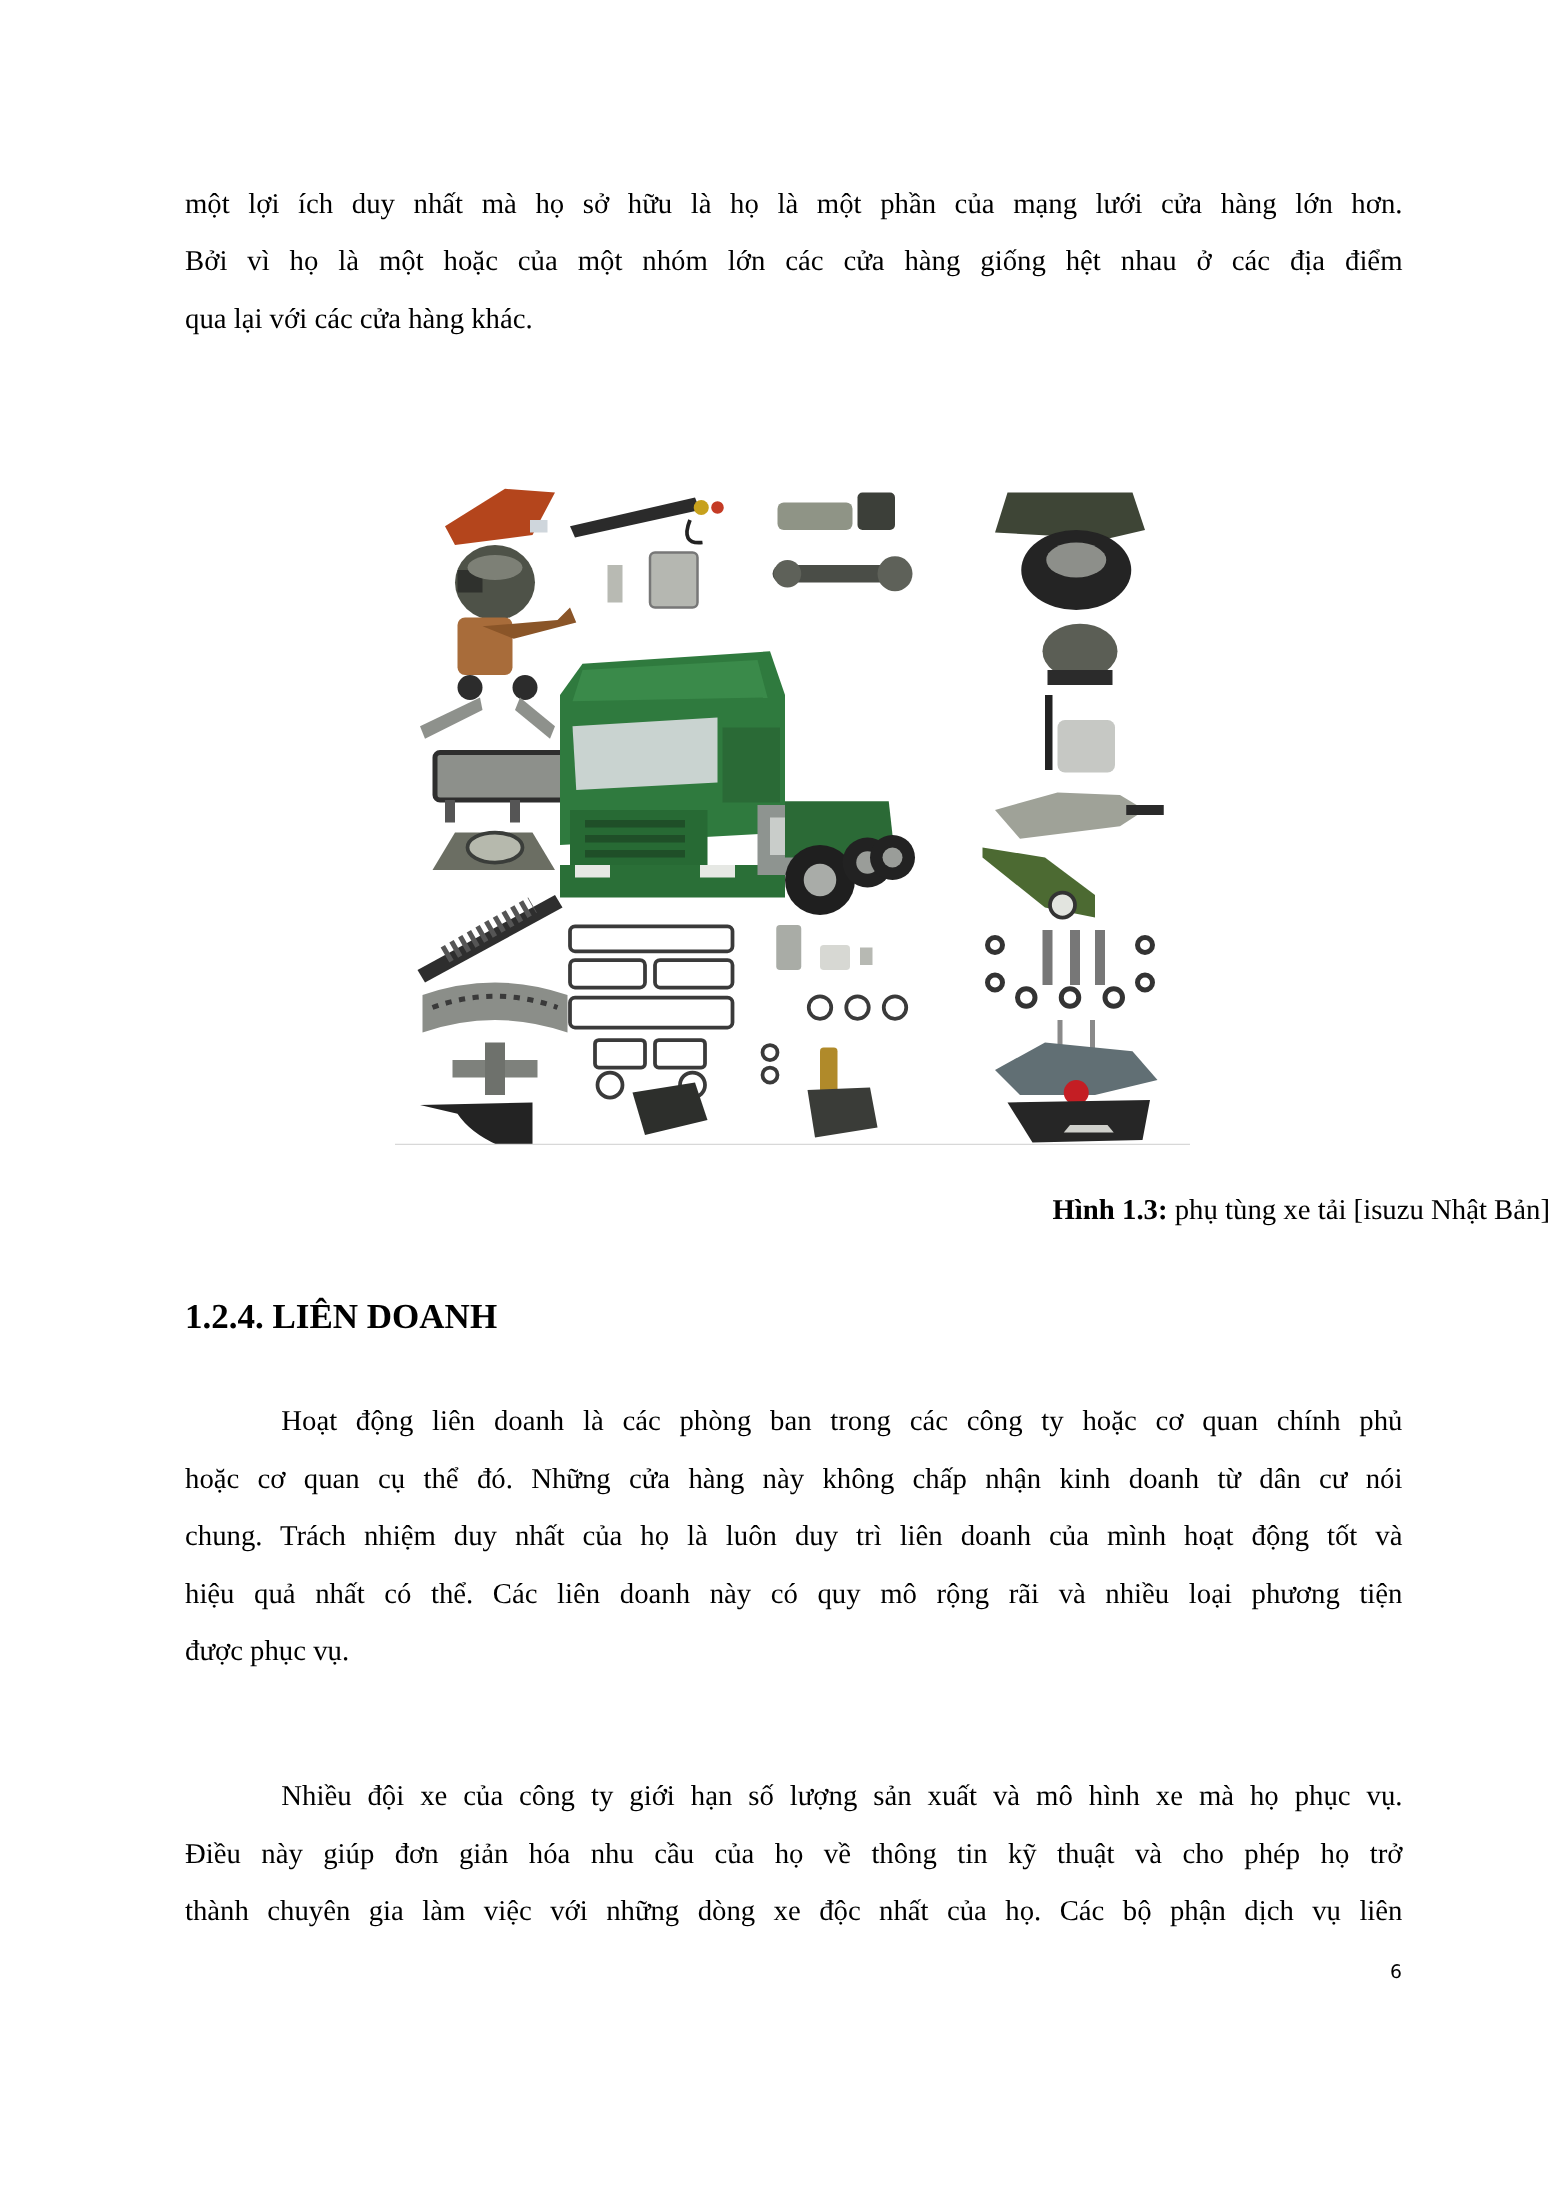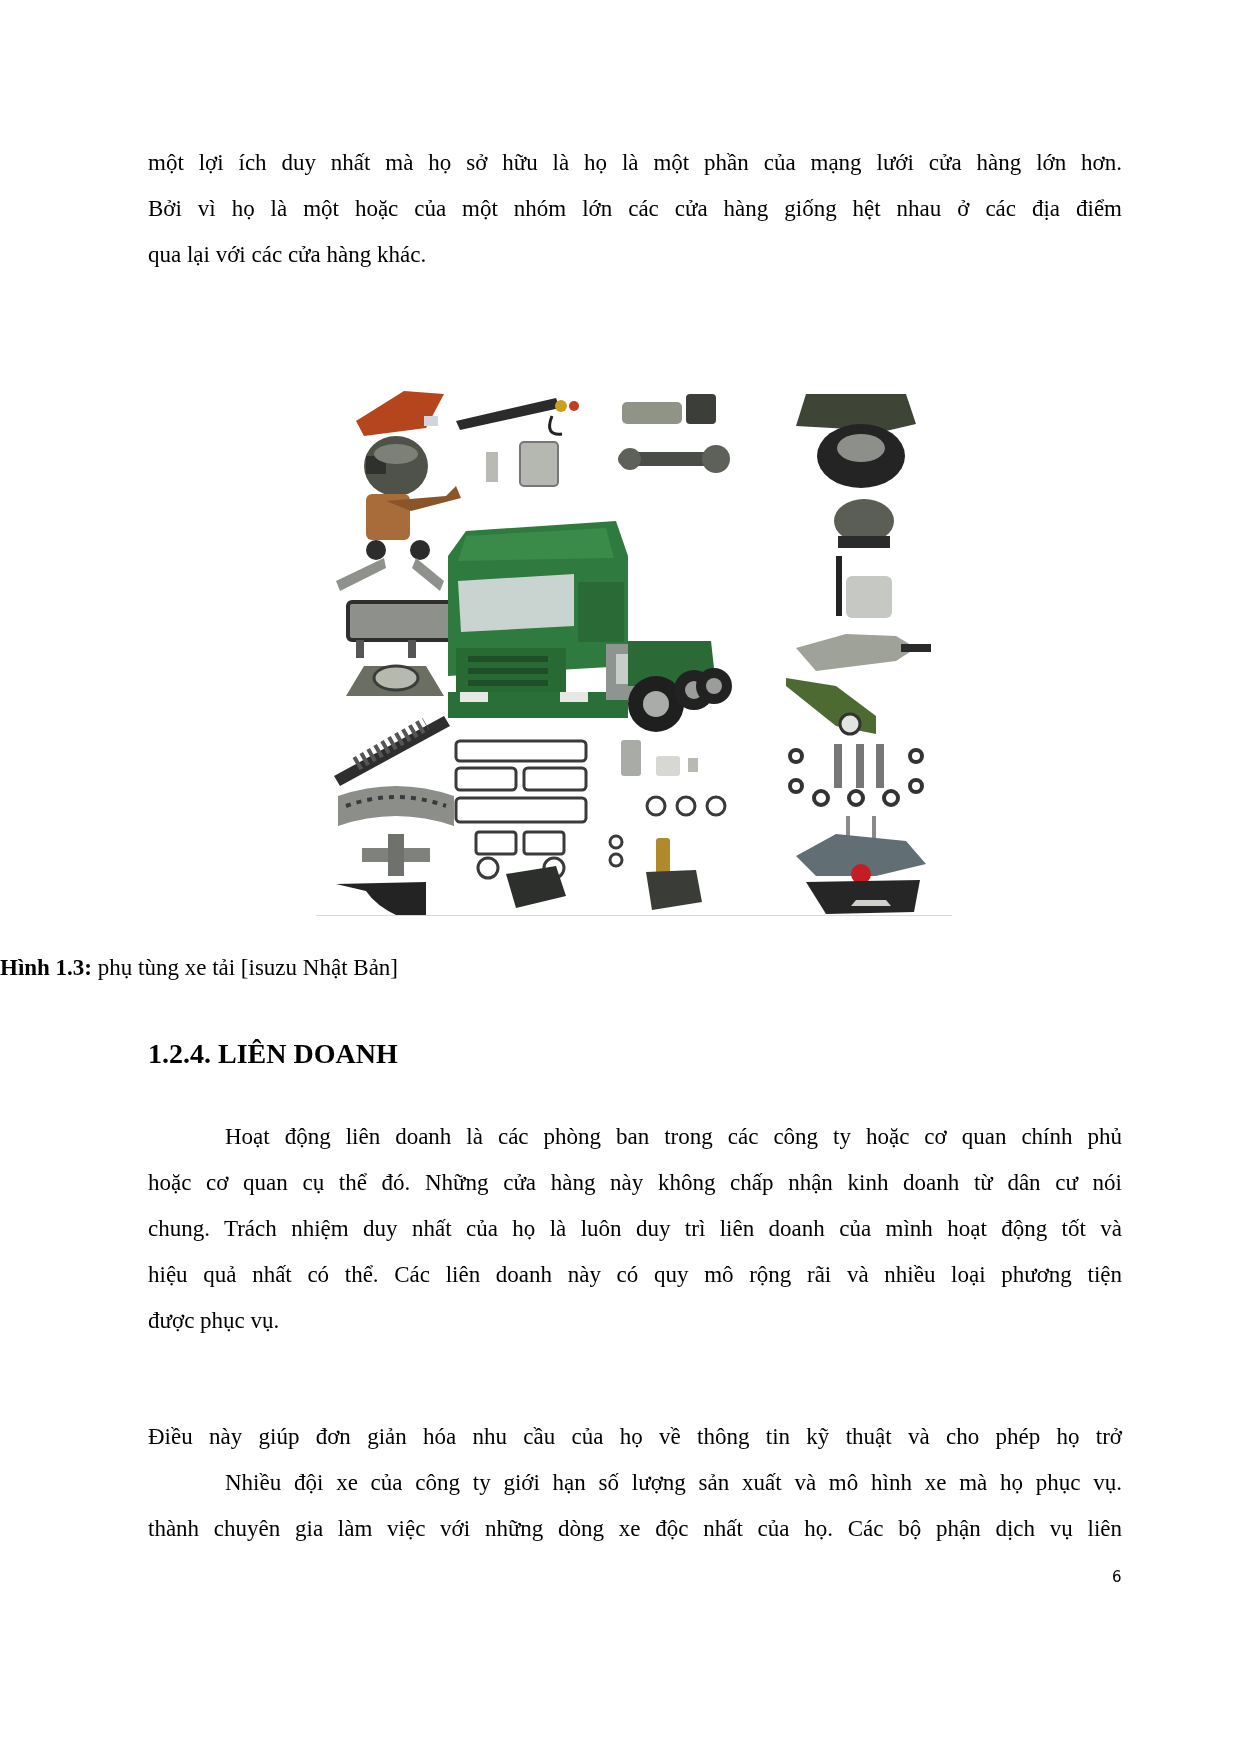--- a/index.html
+++ b/index.html
@@ -7,21 +7,21 @@
            font-family: "Liberation Serif", "DejaVu Serif", serif; color: #000; }
     .page { position: absolute; left: 0; top: 0; width: 1240px; height: 1231px; background: #fff; }
     .para { position: absolute; left: 148px; width: 974px; font-size: 23px; line-height: 46px;
             text-align: justify; margin: 0; }
     .para .line { display: block; text-align: justify; text-align-last: justify; white-space: nowrap; height: 46px; }
     .para .line.last { text-align-last: left; }
     .para .line.indent { padding-left: 77px; }
     #p1 { top: 140px; }
     .figure { position: absolute; left: 316px; top: 386px; width: 636px; height: 530px; }
     .fig-base { position: absolute; left: 0; bottom: 0; width: 636px; height: 1px; background: #d8d8d8; }
-    .caption { position: absolute; top: 955px; left: 0; width: 1240px; text-align: left; font-size: 23px; }
+    .caption { position: absolute; top: 955px; left: 0; width: 1240px; text-align: right; font-size: 23px; }
     .caption b { font-weight: bold; }
     .heading { position: absolute; left: 148px; top: 1038px; font-size: 28px; font-weight: bold; }
     #p2 { top: 1114px; }
     #p3 { top: 1414px; }
     .page-num { position: absolute; left: 1112px; top: 1568px; font-family: "DejaVu Sans", sans-serif; font-size: 15px; }
   </style>
 </head>
 <body>
 
 <div class="page">
@@ -164,19 +164,19 @@
 
   <div class="para" id="p2">
     <span class="line indent">Hoạt động liên doanh là các phòng ban trong các công ty hoặc cơ quan chính phủ</span>
     <span class="line">hoặc cơ quan cụ thể đó. Những cửa hàng này không chấp nhận kinh doanh từ dân cư nói</span>
     <span class="line">chung. Trách nhiệm duy nhất của họ là luôn duy trì liên doanh của mình hoạt động tốt và</span>
     <span class="line">hiệu quả nhất có thể. Các liên doanh này có quy mô rộng rãi và nhiều loại phương tiện</span>
     <span class="line last">được phục vụ.</span>
   </div>
 
   <div class="para" id="p3">
+    <span class="line indent">Nhiều đội xe của công ty giới hạn số lượng sản xuất và mô hình xe mà họ phục vụ.</span>
     <span class="line">Điều này giúp đơn giản hóa nhu cầu của họ về thông tin kỹ thuật và cho phép họ trở</span>
-    <span class="line indent">Nhiều đội xe của công ty giới hạn số lượng sản xuất và mô hình xe mà họ phục vụ.</span>
     <span class="line">thành chuyên gia làm việc với những dòng xe độc nhất của họ. Các bộ phận dịch vụ liên</span>
   </div>
 
   <div class="page-num">6</div>
 </div>
 
 </body></html>

